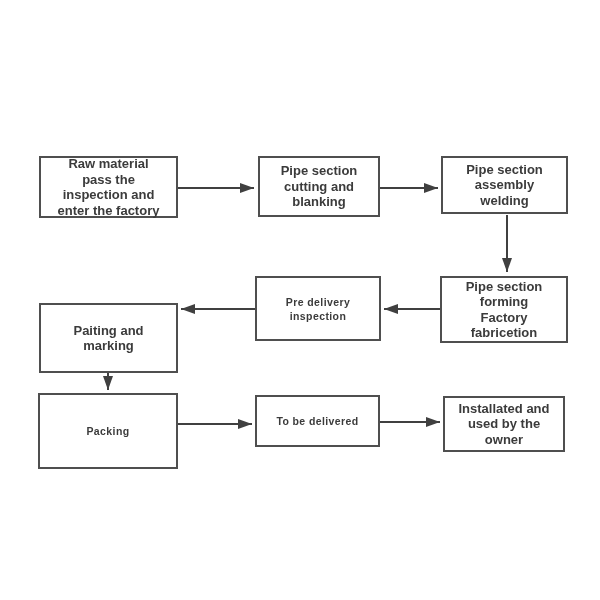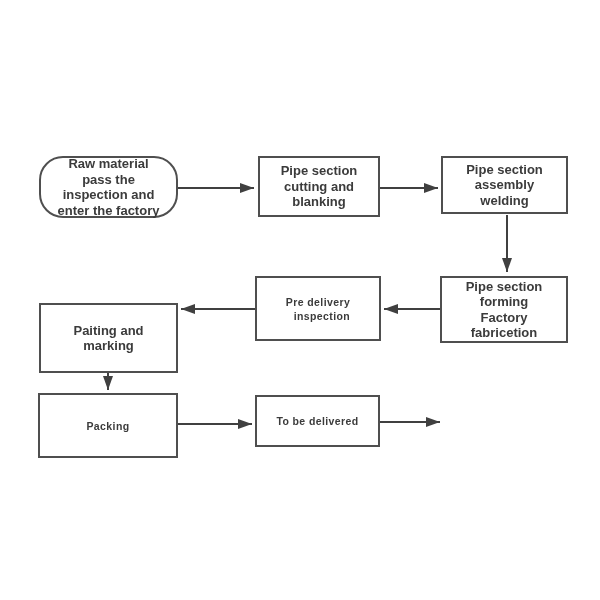--- a/index.html
+++ b/index.html
@@ -29,21 +29,20 @@
     white-space: pre-line;
   }
   .flow-node.lg {
     font-size: 13px;
     line-height: 15.5px;
   }
   .flow-node.sm {
     font-size: 10.5px;
     line-height: 14px;
     letter-spacing: 0.4px;
-    text-align: right;
   }
   #connectors {
     position: absolute;
     left: 0;
     top: 0;
     width: 600px;
     height: 600px;
     pointer-events: none;
   }
   #connectors line {
@@ -65,21 +64,21 @@
     <line x1="178" y1="188" x2="254" y2="188" marker-end="url(#ah)"></line>
     <line x1="380" y1="188" x2="438" y2="188" marker-end="url(#ah)"></line>
     <line x1="507" y1="215" x2="507" y2="272" marker-end="url(#ah)"></line>
     <line x1="440" y1="309" x2="384" y2="309" marker-end="url(#ah)"></line>
     <line x1="255" y1="309" x2="181" y2="309" marker-end="url(#ah)"></line>
     <line x1="108" y1="346" x2="108" y2="390" marker-end="url(#ah)"></line>
     <line x1="178" y1="424" x2="252" y2="424" marker-end="url(#ah)"></line>
     <line x1="380" y1="422" x2="440" y2="422" marker-end="url(#ah)"></line>
   </svg>
 
-  <div class="flow-node lg" style="left:39px; top:156px; width:139px; height:62px;border-radius:24px;">Raw material
+  <div class="flow-node lg" style="left:39px; top:156px; width:139px; height:62px;">Raw material
 pass the
 inspection and
 enter the factory</div>
 
   <div class="flow-node lg" style="left:258px; top:156px; width:122px; height:61px;">Pipe section
 cutting and
 blanking</div>
 
   <div class="flow-node lg" style="left:441px; top:156px; width:127px; height:58px;">Pipe section
 assembly
@@ -89,18 +88,21 @@
 forming
 Factory
 fabricetion</div>
 
   <div class="flow-node sm" style="left:255px; top:276px; width:126px; height:65px;">Pre delivery
 inspection</div>
 
   <div class="flow-node lg" style="left:39px; top:275px; width:139px; height:70px;margin-top:28px;">Paiting and
 marking</div>
 
-  <div class="flow-node sm" style="left:38px; top:393px; width:140px; height:65px;">Packing</div>
+  <div class="flow-node sm" style="left:38px; top:393px; width:140px; height:76px;">Packing</div>
 
   <div class="flow-node sm" style="left:255px; top:395px; width:125px; height:52px;">To be delivered</div>
 
+  <div class="flow-node lg" style="left:443px; top:396px; width:122px; height:56px;">Installated and
+used by the
+owner</div>
 
 </div>
 
 </body></html>

